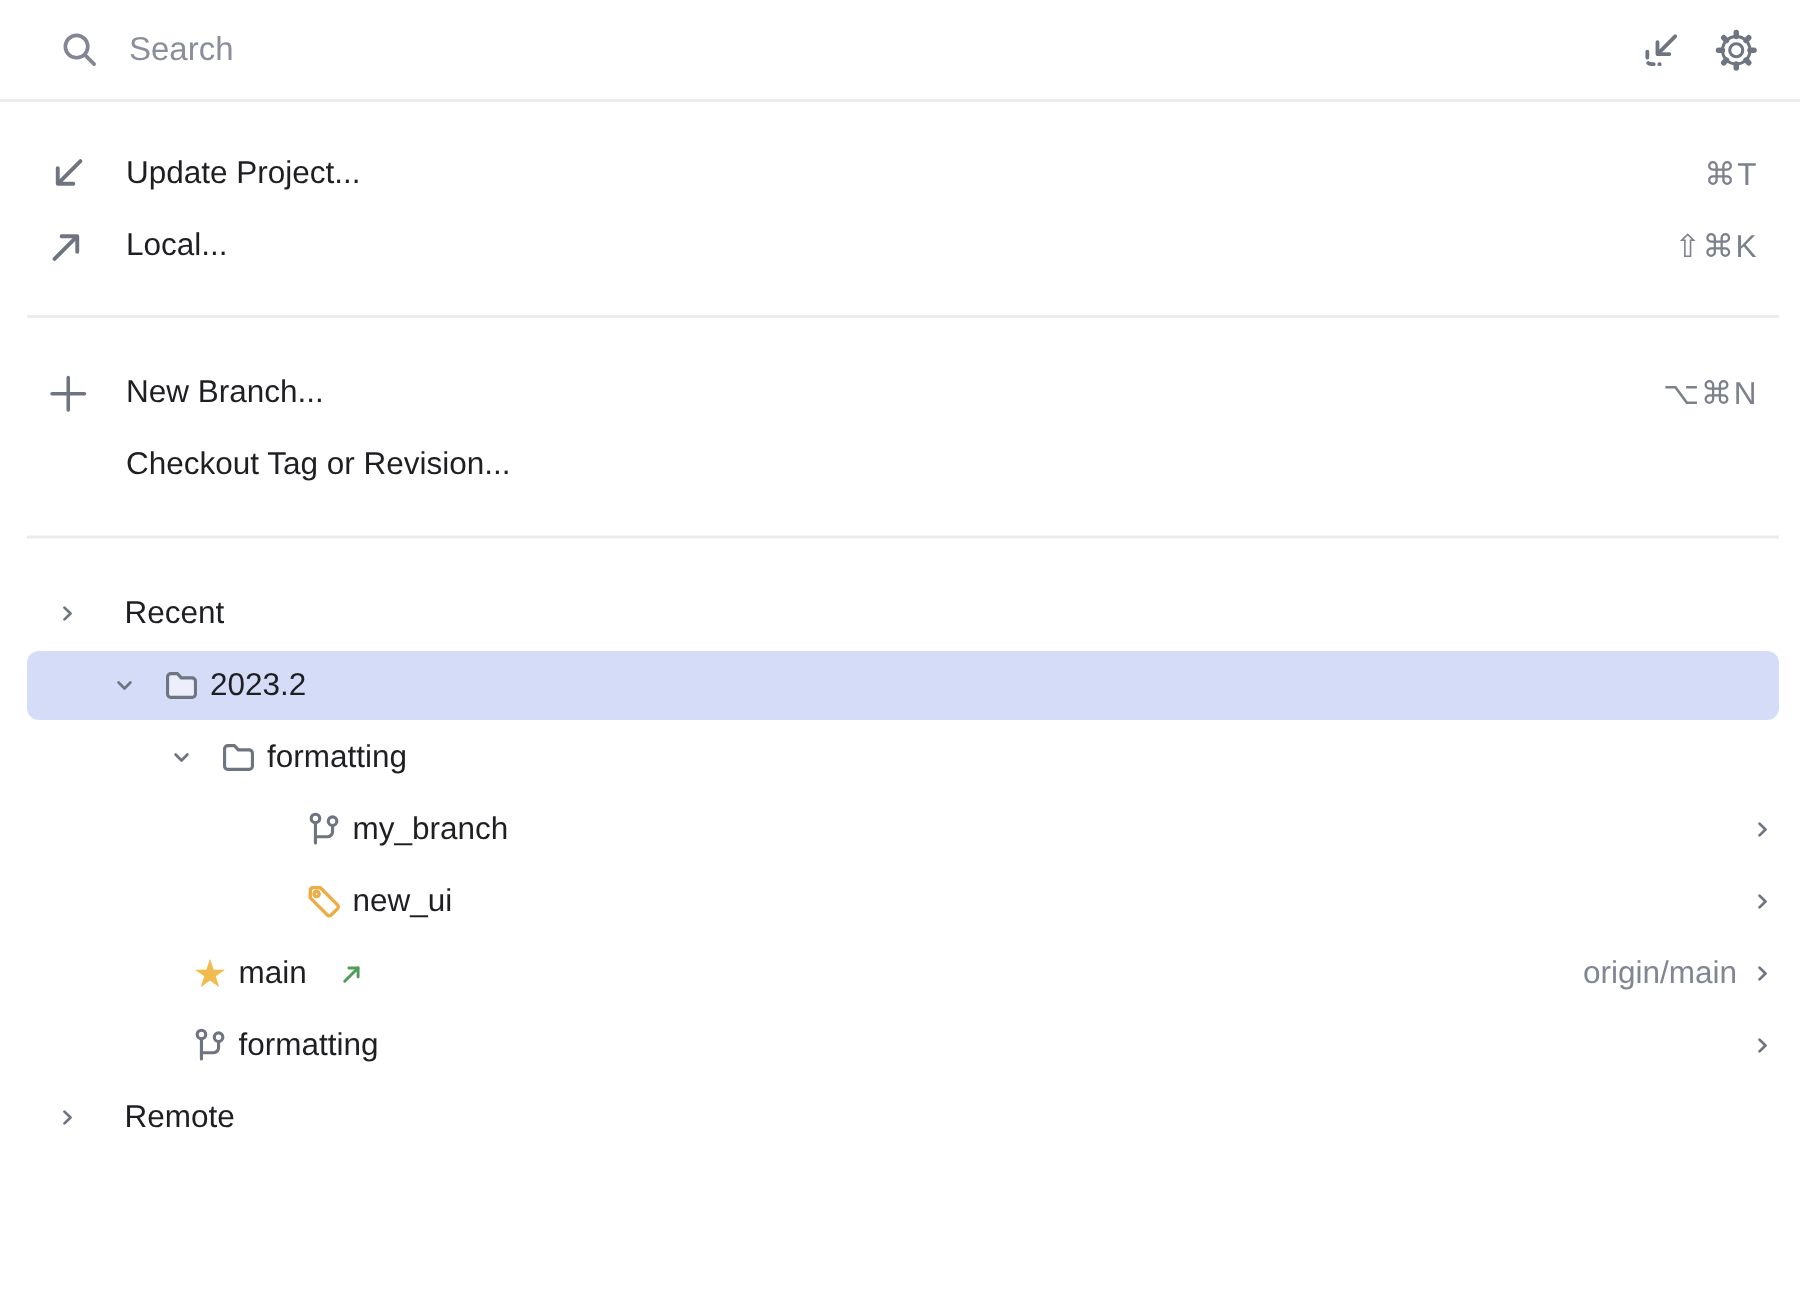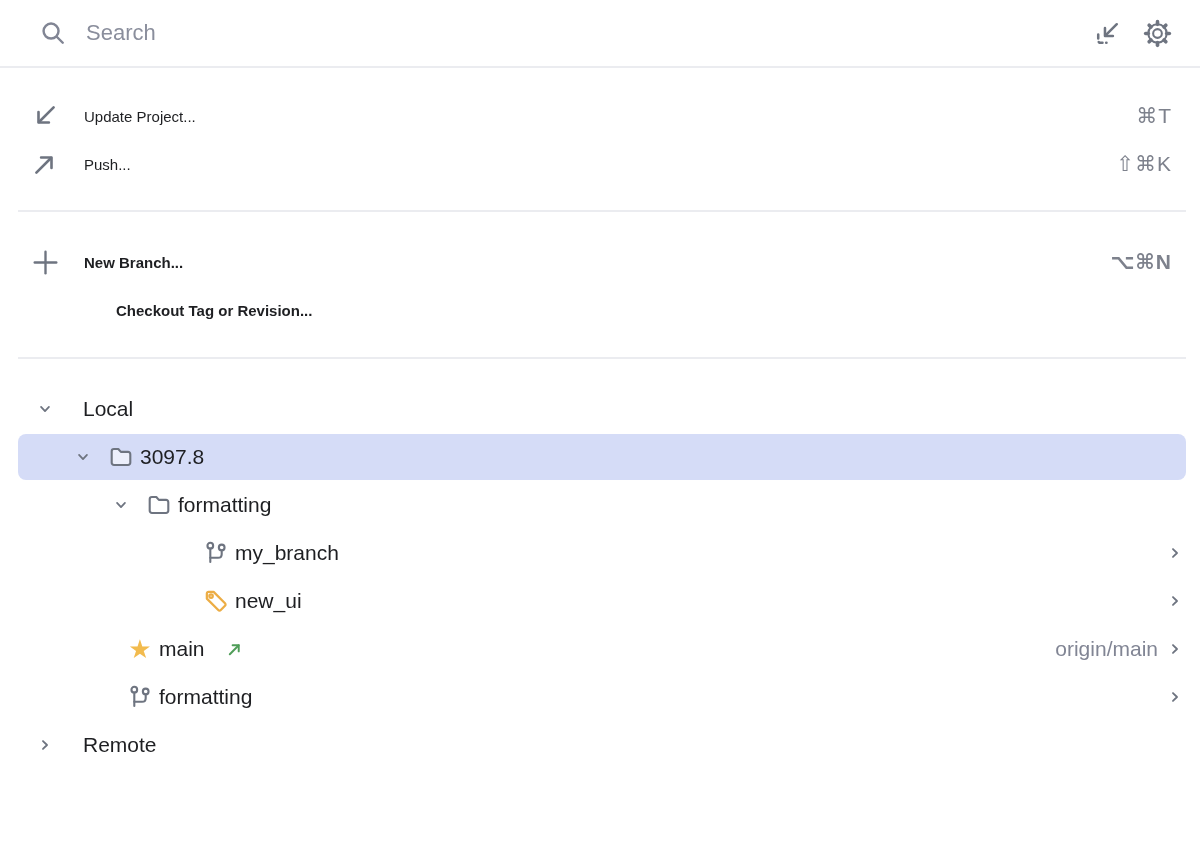--- a/index.html
+++ b/index.html
@@ -15,25 +15,25 @@
   .searchbar{height:66px;display:flex;align-items:center;border-bottom:2px solid #EBECF0;}
   .searchbar .mag{margin-left:40px;display:flex;align-items:center;}
   .searchbar .ph{margin-left:20px;font-size:22px;color:#8A8E9C;flex:1;}
   .searchbar .tb-icons{display:flex;align-items:center;gap:22px;padding-right:28px;}
   .iconbtn{display:flex;align-items:center;justify-content:center;cursor:pointer;}
 
   
   .sect{border-bottom:2px solid transparent;}
   .sep{height:2px;background:#EBECF0;margin:0 14px 0 18px;}
   .sect-actions{padding:24px 0 20px 0;}
-  .sect-branch{padding:26px 0 21px 0;font-weight:bold;}
+  .sect-branch{padding:26px 0 21px 0;}
   .mrow{height:48px;display:flex;align-items:center;cursor:pointer;}
   .mrow .ic{width:38px;margin-left:26px;display:flex;align-items:center;justify-content:center;}
-  .mrow .lbl{margin-left:20px;font-size:15px;color:#1E1F22;}
-  .mrow .lbl.noicon{margin-left:116px;}
+  .mrow .lbl{margin-left:20px;font-size:21px;color:#1E1F22;}
+  .mrow .lbl.noicon{margin-left:84px;}
   .mrow .sc{margin-left:auto;padding-right:28px;font-size:21px;color:#7D818C;letter-spacing:1px;}
 
   
   .tree{padding-top:26px;flex:1;}
   .trow{height:48px;display:flex;align-items:center;position:relative;cursor:pointer;}
   .trow.selected::before{
     content:"";position:absolute;left:18px;right:14px;top:1px;bottom:1px;
     background:#D5DCF7;border-radius:8px;z-index:0;
   }
   .trow>*{position:relative;z-index:1;}
@@ -99,21 +99,21 @@
       <span class="lbl">Update Project...</span>
       <span class="sc">⌘T</span>
     </div>
     <div class="mrow">
       <span class="ic">
         <svg width="26" height="26" viewBox="0 0 16 16" fill="none" stroke="#6E7480" stroke-width="1.6" stroke-linecap="round" stroke-linejoin="round">
             <path d="M2.7,13.3 L11.7,4.3"></path>
             <polyline points="5.6,4 12,4 12,10.4"></polyline>
           </svg>
       </span>
-      <span class="lbl">Push...</span>
+      <span class="lbl">Local...</span>
       <span class="sc">⇧⌘K</span>
     </div>
   </div>
   <div class="sep"></div>
 
   <div class="sect sect-branch">
     <div class="mrow">
       <span class="ic">
         <svg width="27" height="27" viewBox="0 0 16 16" fill="none" stroke="#6E7480" stroke-width="1.4" stroke-linecap="round">
             <line x1="8" y1="1.6" x2="8" y2="14.4"></line>
@@ -124,45 +124,45 @@
       <span class="sc">⌥⌘N</span>
     </div>
     <div class="mrow">
       <span class="lbl noicon">Checkout Tag or Revision...</span>
     </div>
   </div>
   <div class="sep"></div>
 
   <div class="tree">
 
-
     <div class="trow">
       <span class="sp" style="width:26px"></span>
       <span class="tchev">
           <svg width="18" height="18" viewBox="0 0 16 16" fill="none" stroke="#6E7480" stroke-width="1.6" stroke-linecap="round" stroke-linejoin="round">
-            <polyline points="4.5,6.2 8,9.8 11.5,6.2"></polyline>
+            <polyline points="6.2,4.5 9.8,8 6.2,11.5"></polyline>
           </svg>
         </span>
       <span class="sp" style="width:19px"></span>
-      <span class="tlbl">Local</span>
-    </div>
+      <span class="tlbl">Recent</span>
+    </div>
+
 
     <div class="trow selected">
       <span class="sp" style="width:64px"></span>
       <span class="tchev">
           <svg width="18" height="18" viewBox="0 0 16 16" fill="none" stroke="#6E7480" stroke-width="1.6" stroke-linecap="round" stroke-linejoin="round">
             <polyline points="4.5,6.2 8,9.8 11.5,6.2"></polyline>
           </svg>
         </span>
       <span class="ticon">
           <svg width="24" height="24" viewBox="0 0 16 16" fill="rgba(255,255,255,0.55)" stroke="#6E7480" stroke-width="1.4" stroke-linejoin="round">
             <path d="M1.8,4.2 a1.5,1.5 0 0 1 1.5,-1.5 h2.9 l1.7,1.9 h4.8 a1.5,1.5 0 0 1 1.5,1.5 v5.7 a1.5,1.5 0 0 1 -1.5,1.5 h-9.4 a1.5,1.5 0 0 1 -1.5,-1.5 Z"></path>
           </svg>
         </span>
-      <span class="tlbl">3097.8</span>
+      <span class="tlbl">2023.2</span>
     </div>
 
     <div class="trow">
       <span class="sp" style="width:102px"></span>
       <span class="tchev">
           <svg width="18" height="18" viewBox="0 0 16 16" fill="none" stroke="#6E7480" stroke-width="1.6" stroke-linecap="round" stroke-linejoin="round">
             <polyline points="4.5,6.2 8,9.8 11.5,6.2"></polyline>
           </svg>
         </span>
       <span class="ticon">

